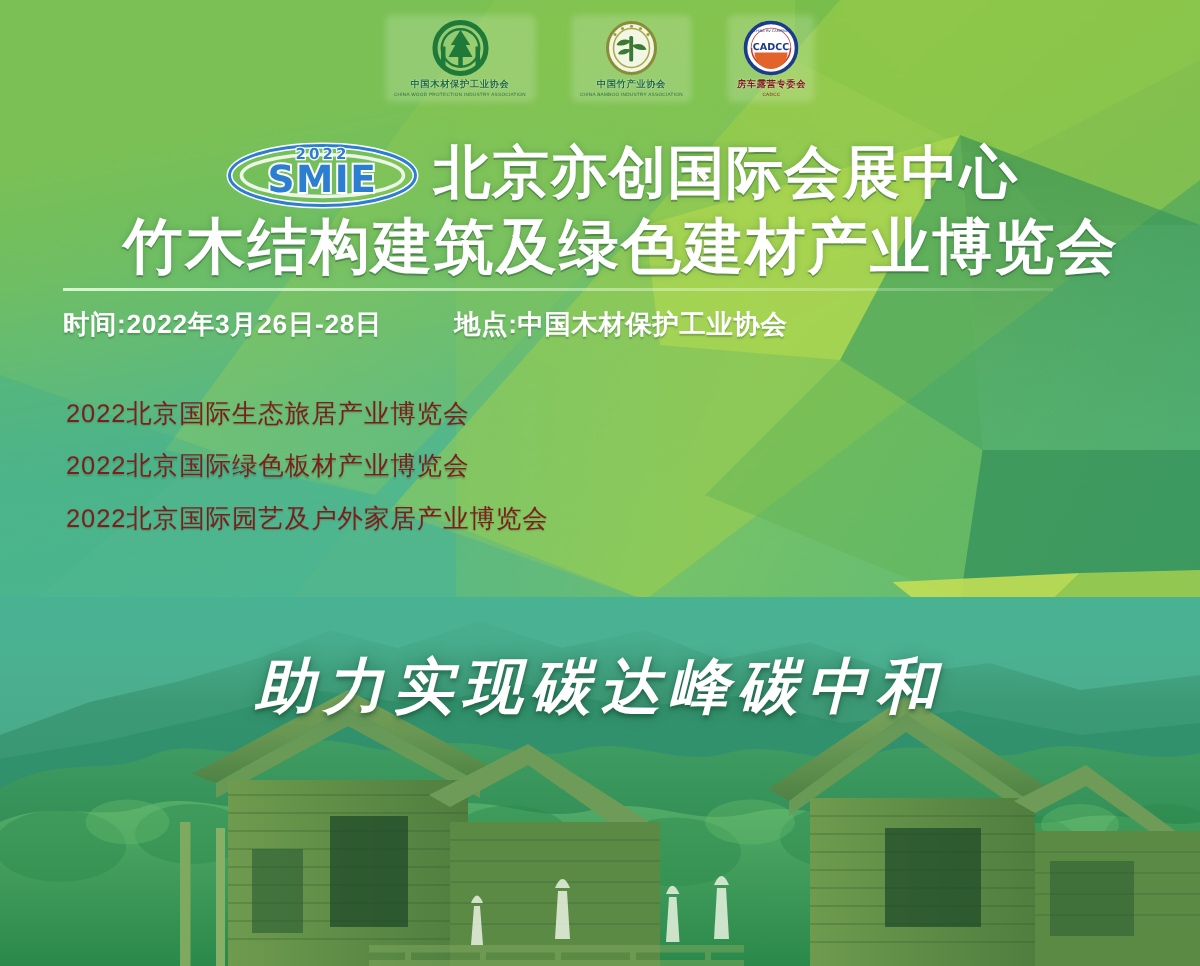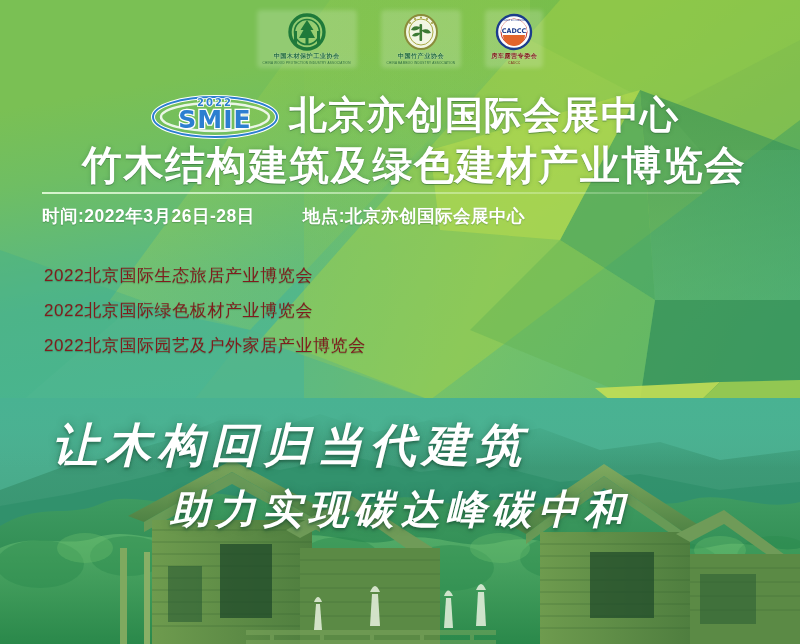--- a/index.html
+++ b/index.html
@@ -398,27 +398,26 @@
       </svg>
       <div class="title-main">北京亦创国际会展中心</div>
     </div>
     <div class="title-row2">竹木结构建筑及绿色建材产业博览会</div>
   </div>
 
   <div class="rule"></div>
 
   <div class="info-line">
     <span>时间:2022年3月26日-28日</span>
-    <span>地点:北京亦创国际会展中心</span>
+    <span>地点:中国木材保护工业协会</span>
   </div>
 
   <div class="concurrent">
     <div class="ev">2022北京国际生态旅居产业博览会</div>
     <div class="ev">2022北京国际绿色板材产业博览会</div>
     <div class="ev">2022北京国际园艺及户外家居产业博览会</div>
   </div>
 
   <div class="slogan">
-    <div class="s1">让木构回归当代建筑</div>
     <div class="s2">助力实现碳达峰碳中和</div>
   </div>
 
 </div>
 
 </body></html>

